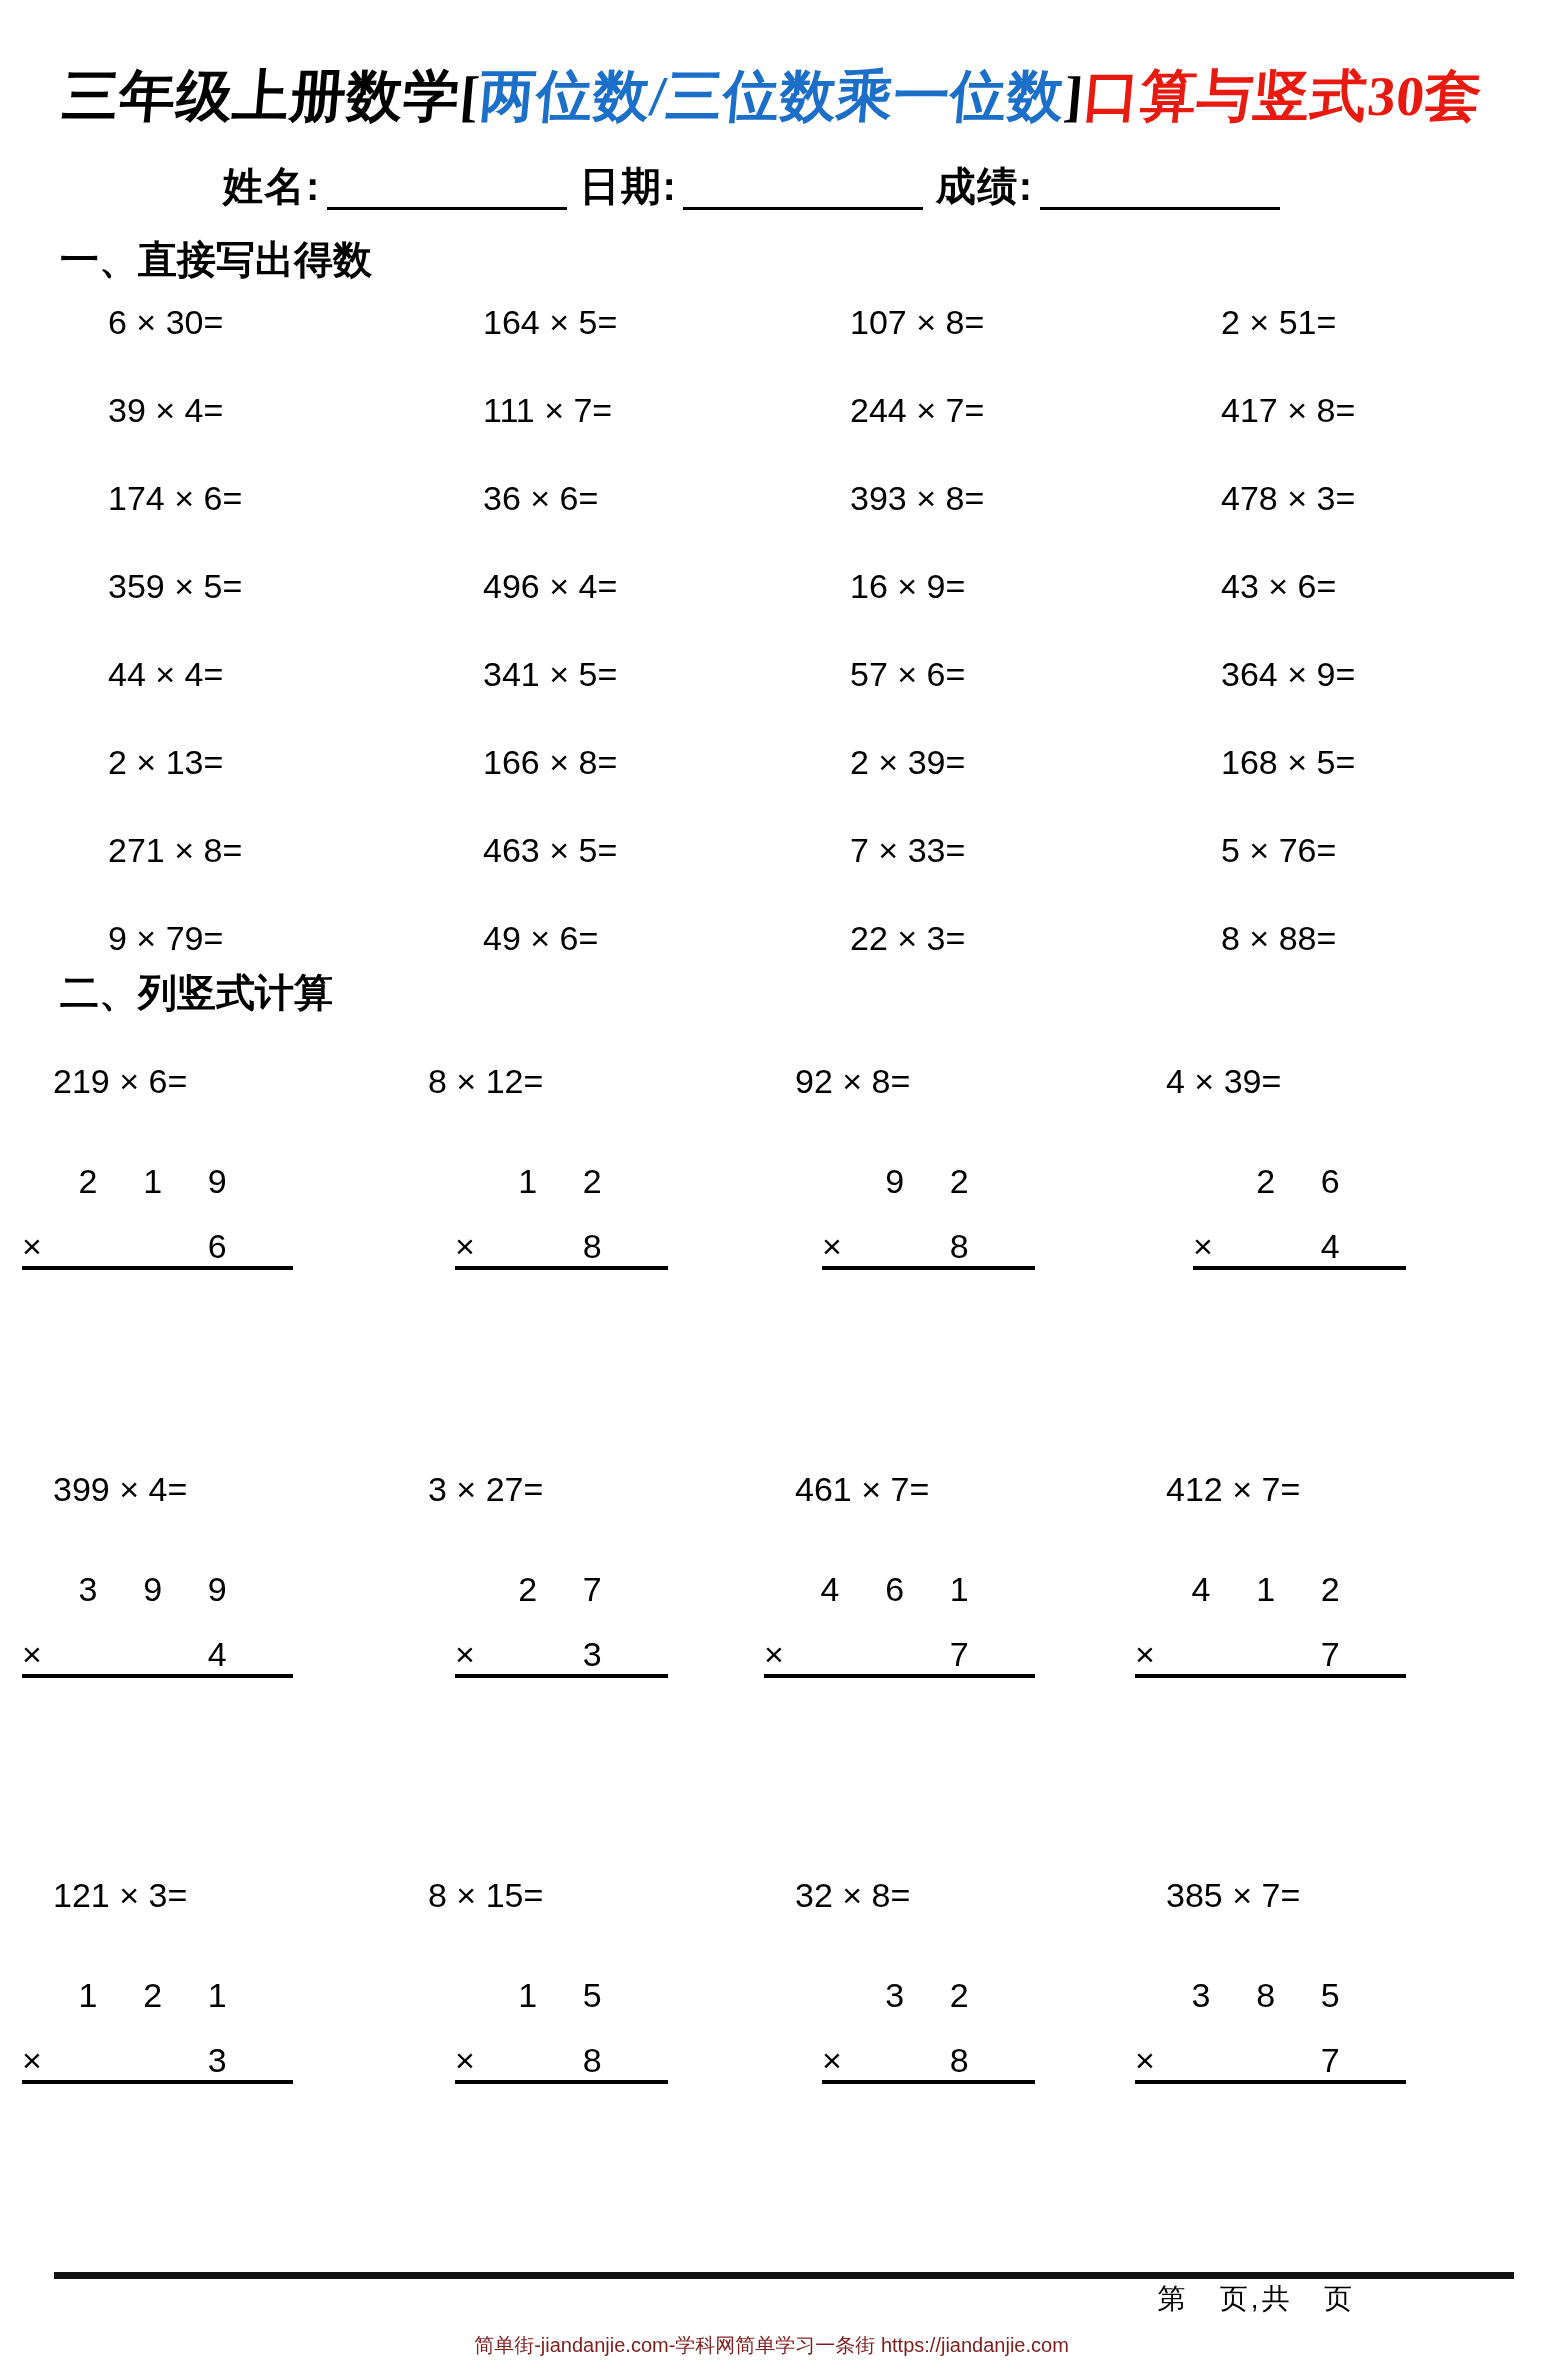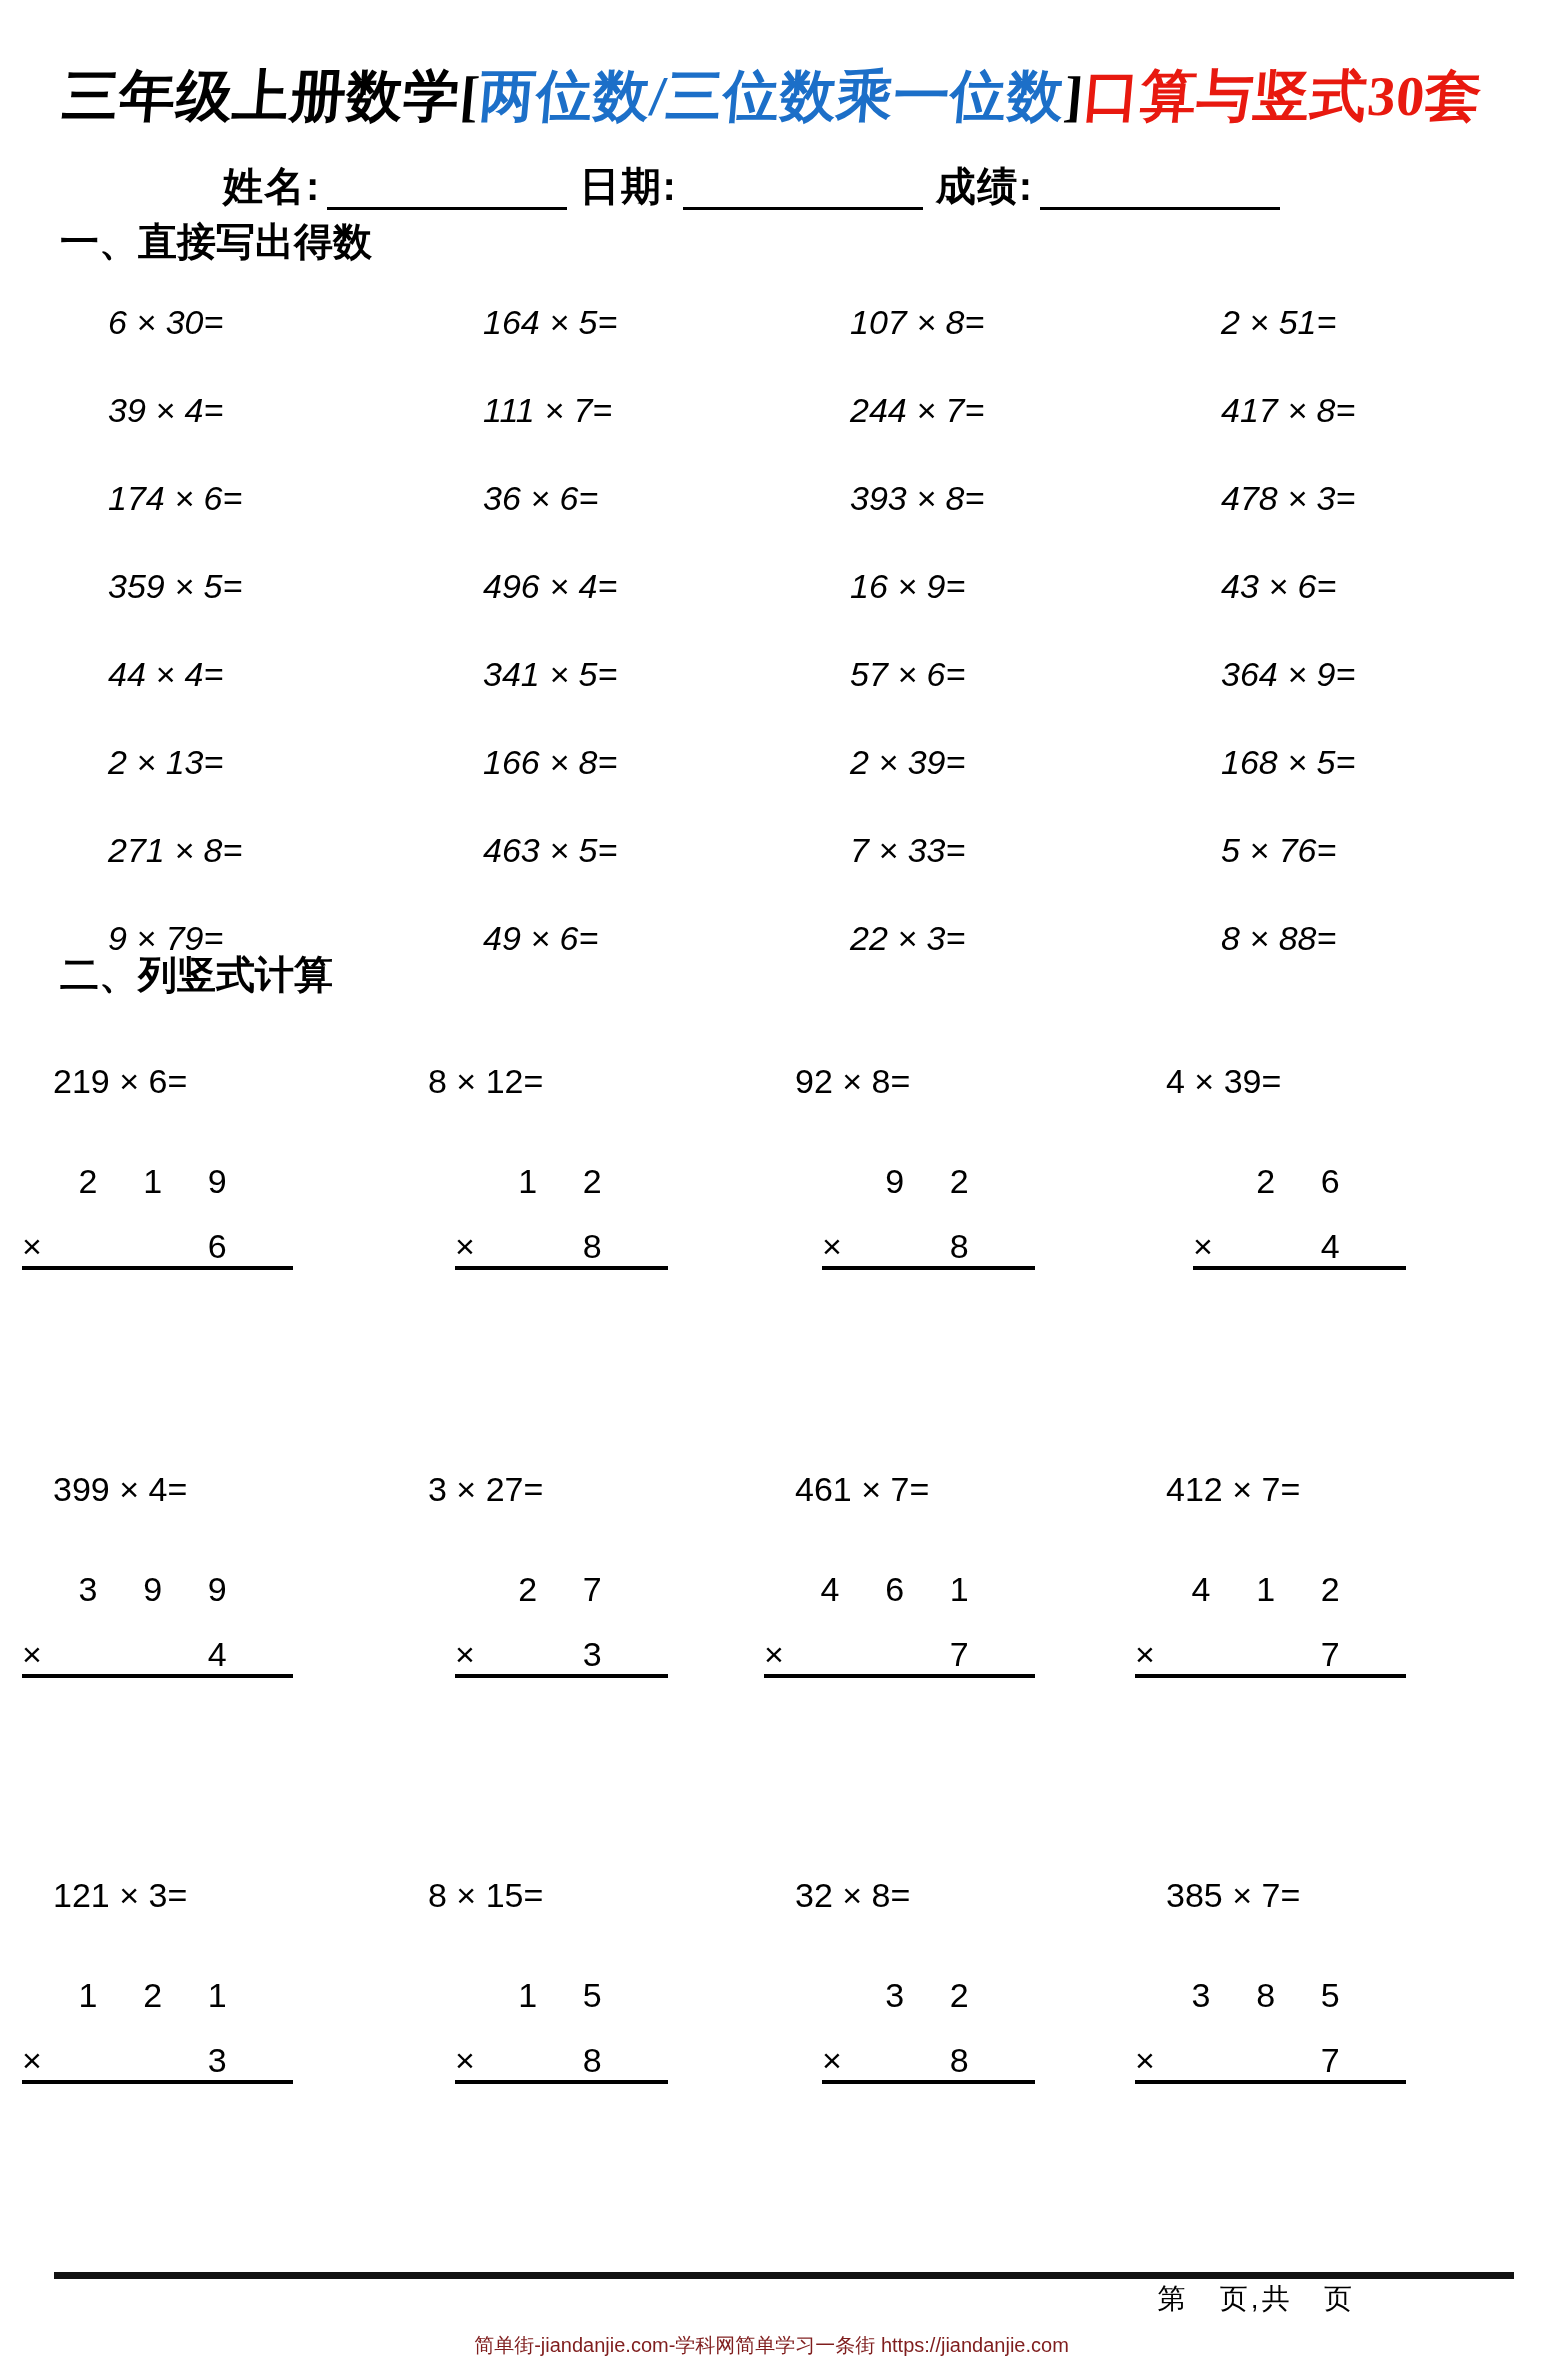--- a/index.html
+++ b/index.html
@@ -20,30 +20,30 @@
   
   .meta {
     position:absolute; top:162px; left:223px; font-size:40px; line-height:48px; white-space:nowrap;
     font-weight:bold; letter-spacing:1.5px;
   }
   .meta .blank {
     display:inline-block; width:240px; height:42px; border-bottom:3.1px solid #000;
     margin:0 12.4px 0 6.2px; vertical-align:bottom;
   }
   
-  .heading { position:absolute; left:60px; font-size:39px; line-height:46px; font-weight:bold; white-space:nowrap; }
+  .heading { position:absolute; left:60px; font-size:39px; line-height:46px; font-weight:bold; white-space:nowrap;margin-top:18px; }
   #heading1 { top:219px; }
   #heading2 { top:952px;text-align:right; }
   
   .oral-grid {
     position:absolute; top:302px; left:0; width:1543px; padding-left:108px;
     display:grid; grid-template-columns:375px 367px 371px 1fr; grid-auto-rows:88px;
     font-size:34px; line-height:40px;
   }
-  .ocell { white-space:nowrap;font-style:italic; }
+  .ocell { white-space:nowrap; }
   
   .vgroup {
     position:absolute; left:0; width:1543px; padding-left:53px;
     display:grid; grid-template-columns:375px 367px 371px 1fr;
     font-size:34px; line-height:40px;
   }
   .vg0 { top:1061px; } .vg1 { top:1469px; } .vg2 { top:1875px; }
   .vexpr { white-space:nowrap; }
   .vp { width:271px; margin-left:-31px; margin-top:60px; }
   .vbody { margin-left:auto; }

